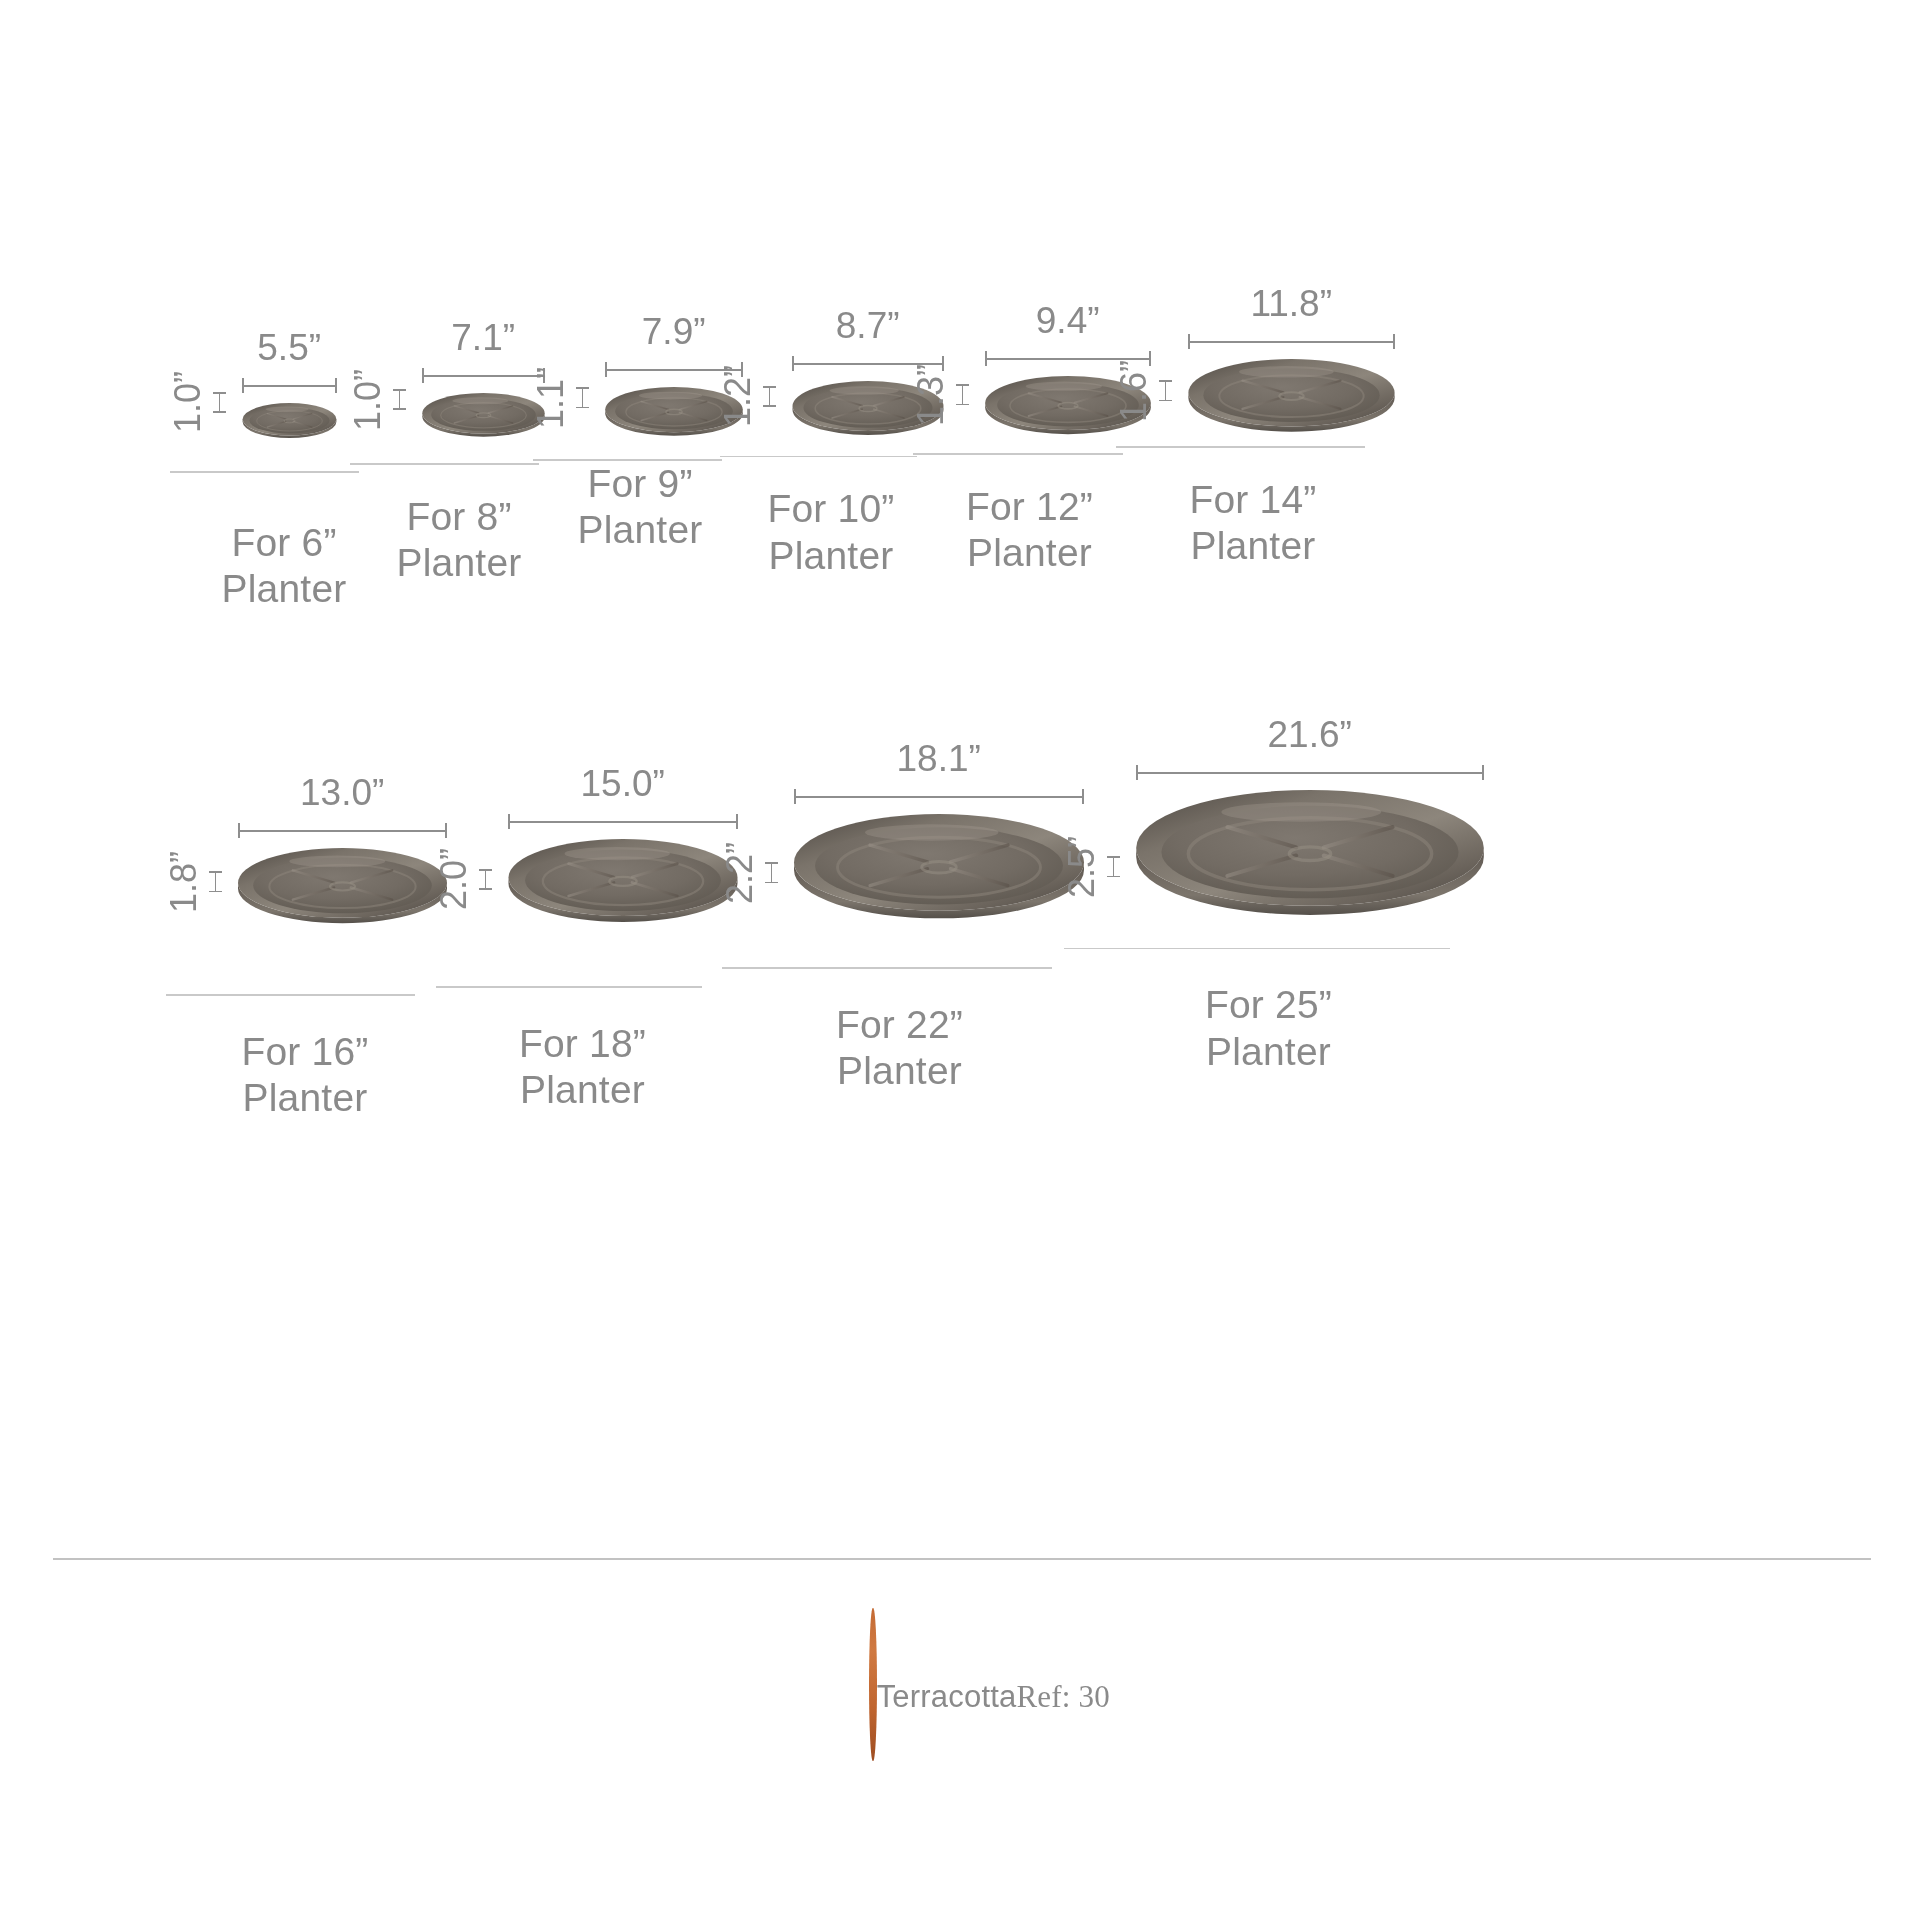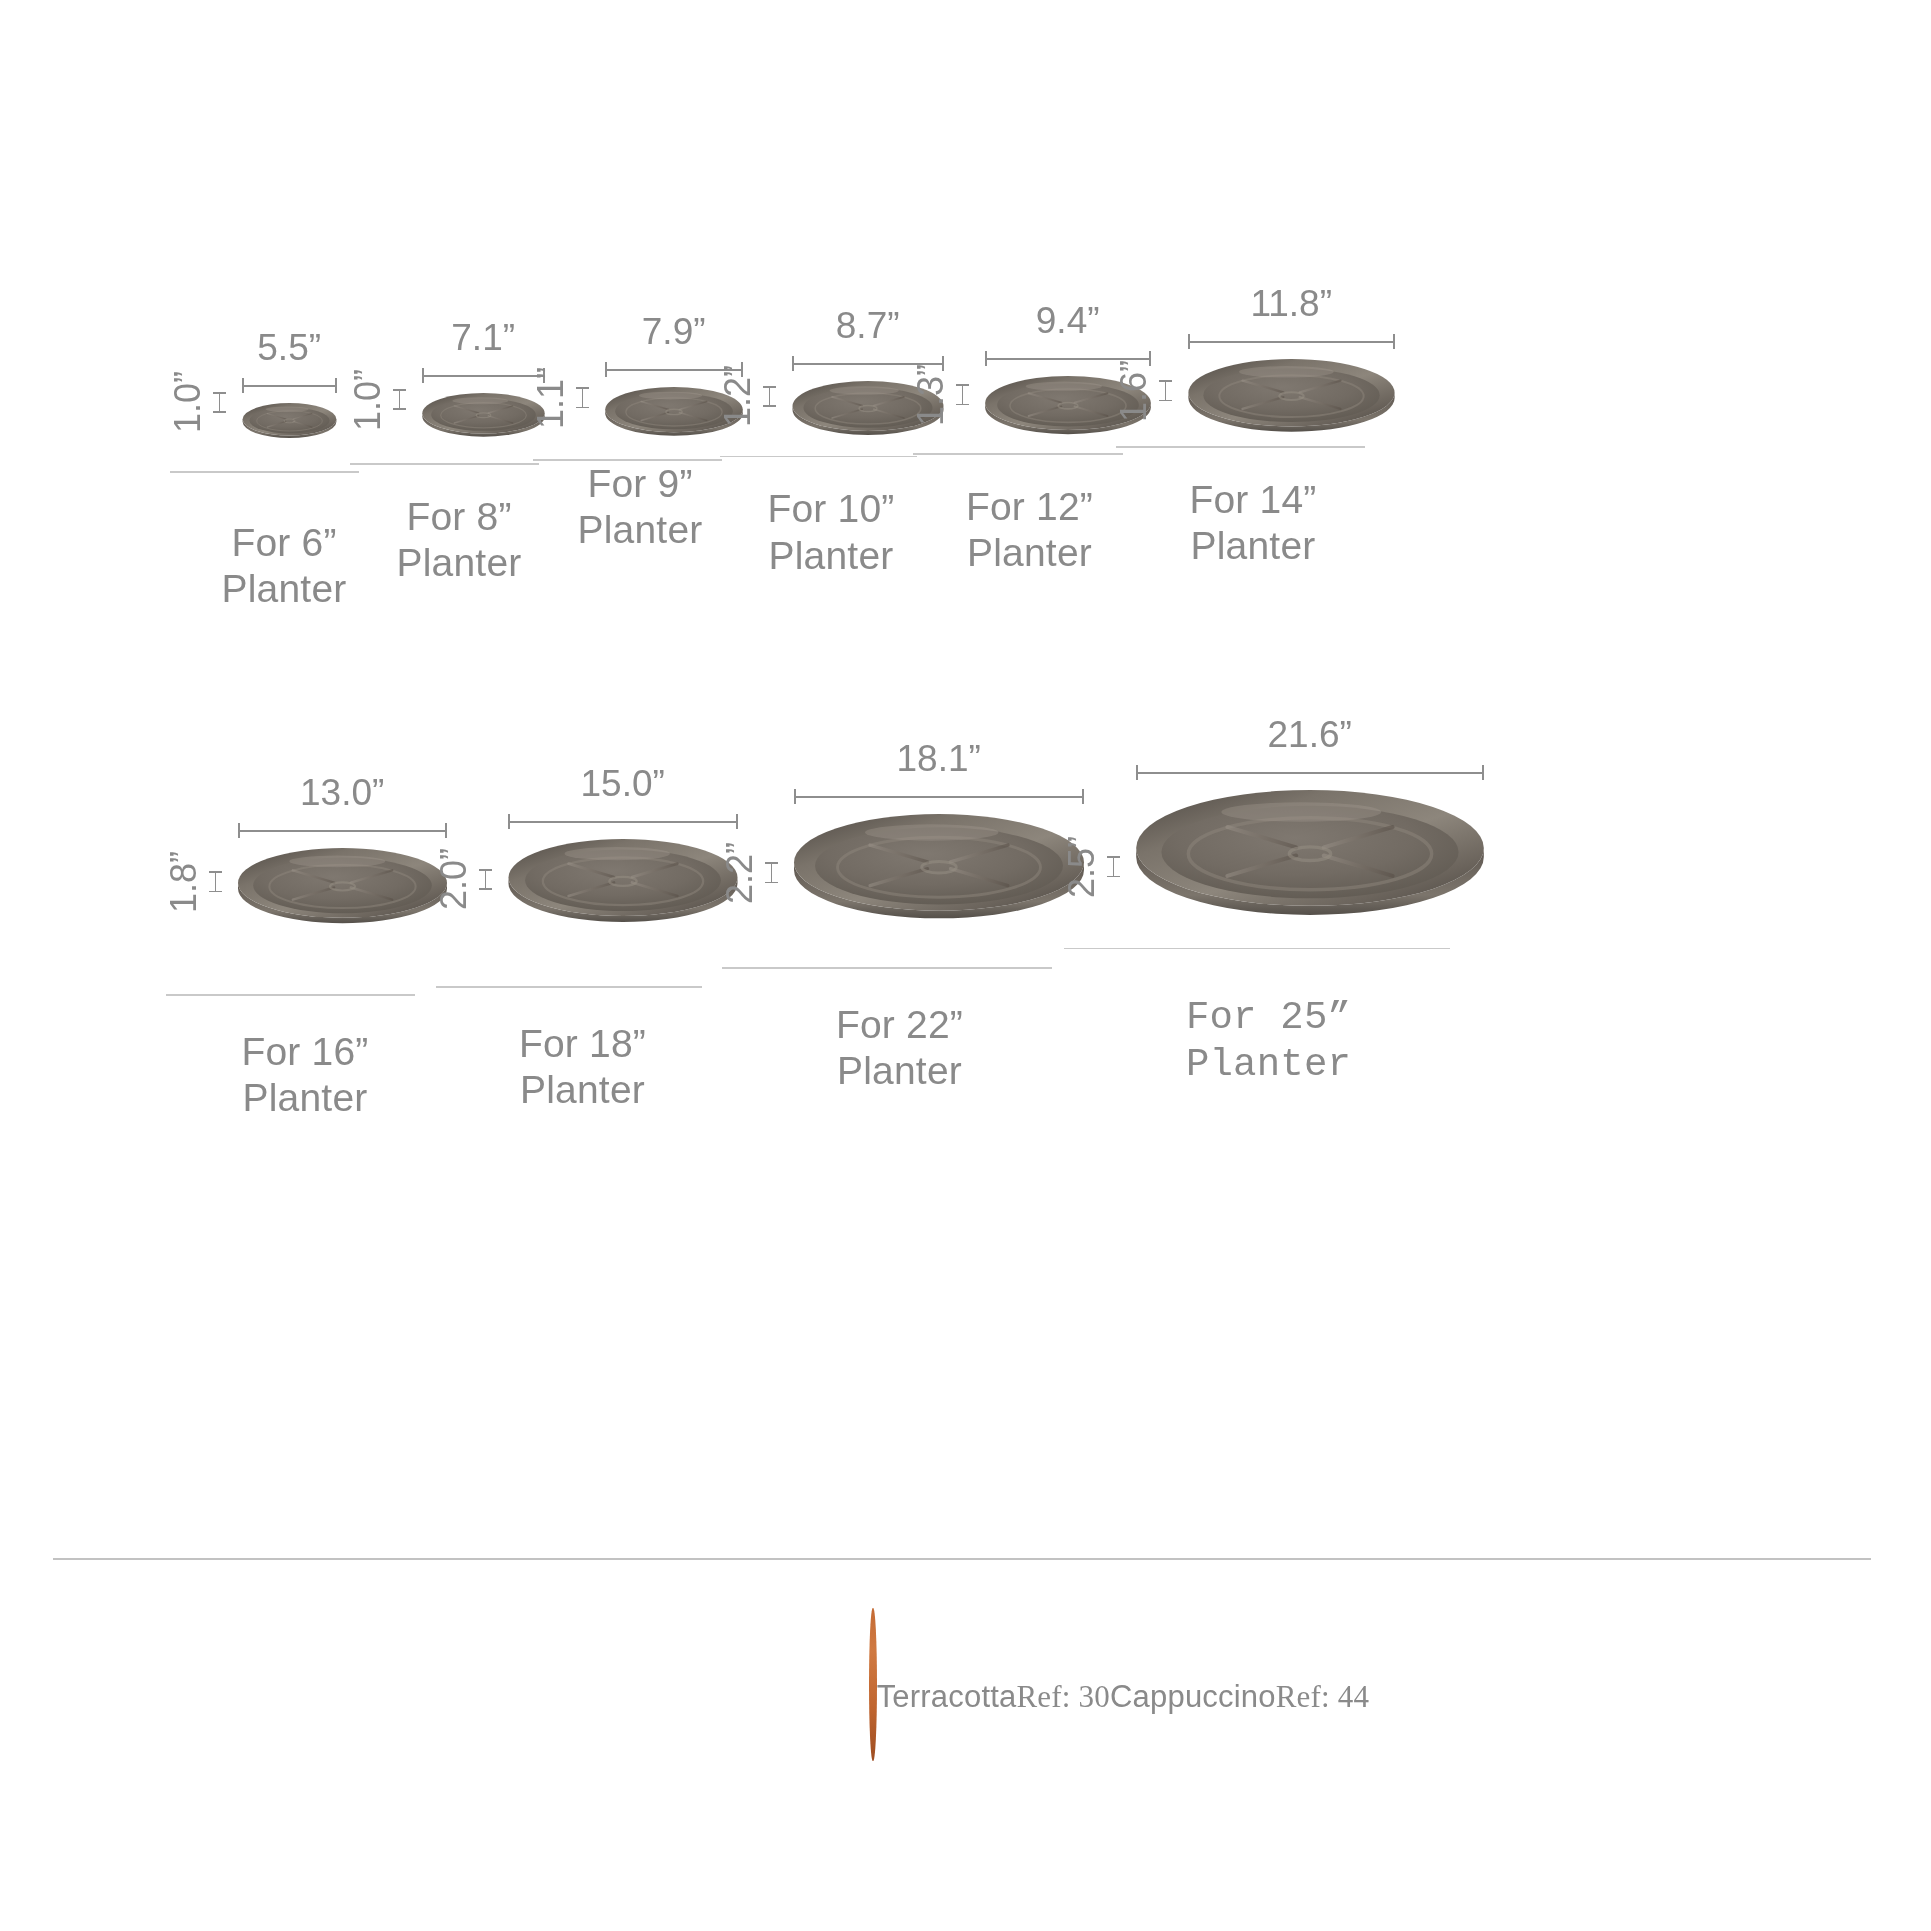--- a/index.html
+++ b/index.html
@@ -927,34 +927,29 @@
                 <line x1="165.7" y1="59.4" x2="94.5" y2="38.3" stroke="url(#rib1-3)" stroke-width="4.20" stroke-linecap="round" opacity=".55"></line>
 
   <ellipse cx="180" cy="66.0" rx="21.4" ry="7.1" fill="none" stroke="#968e84" stroke-width="3.60" opacity=".55"></ellipse>
 
   <ellipse cx="171.0" cy="22.8" rx="82.8" ry="10.2" fill="#a8a096" opacity=".32"></ellipse>
 </svg>
             </div>
           </div>
         </div>
         <div class="item-rule" style="margin-top: 11.6px;"></div>
-        <div class="caption" style="margin-top: 46px; padding-left: 23px; font-family: Liberation Mono, monospace;">For 25”
+        <div class="caption" style="margin-top: 33px; padding-left: 23px;">For 25”
 Planter</div>
       </div>
     </div>
 
   <div id="main-divider"></div>
 
   <div id="color-row">
       <div class="swatch-item">
         <div class="swatch-dot" style="background: radial-gradient(circle at 34% 28%, rgb(208, 122, 66) 0%, rgb(192, 101, 47) 52%, rgb(157, 77, 34) 100%);"></div>
         <div class="swatch-name">Terracotta</div>
         <div class="swatch-ref">Ref: 30</div>
       </div>
-      <div class="swatch-item">
-        <div class="swatch-dot" style="background: radial-gradient(circle at 34% 28%, rgb(147, 139, 125) 0%, rgb(125, 118, 106) 52%, rgb(101, 95, 85) 100%);"></div>
-        <div class="swatch-name">Cappuccino</div>
-        <div class="swatch-ref">Ref: 44</div>
-      </div>
     </div>
 
 </div>
 
 
 </body></html>

